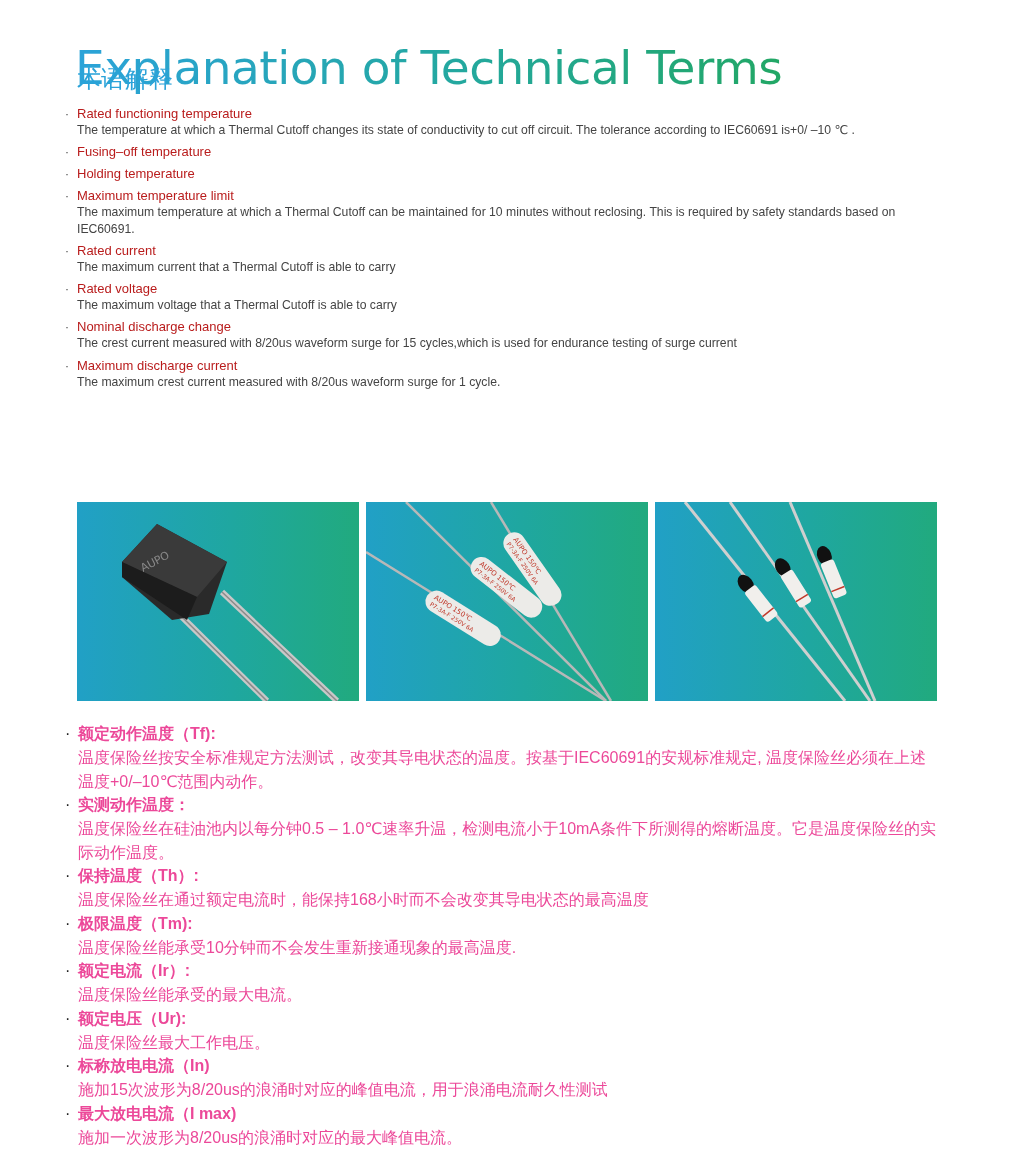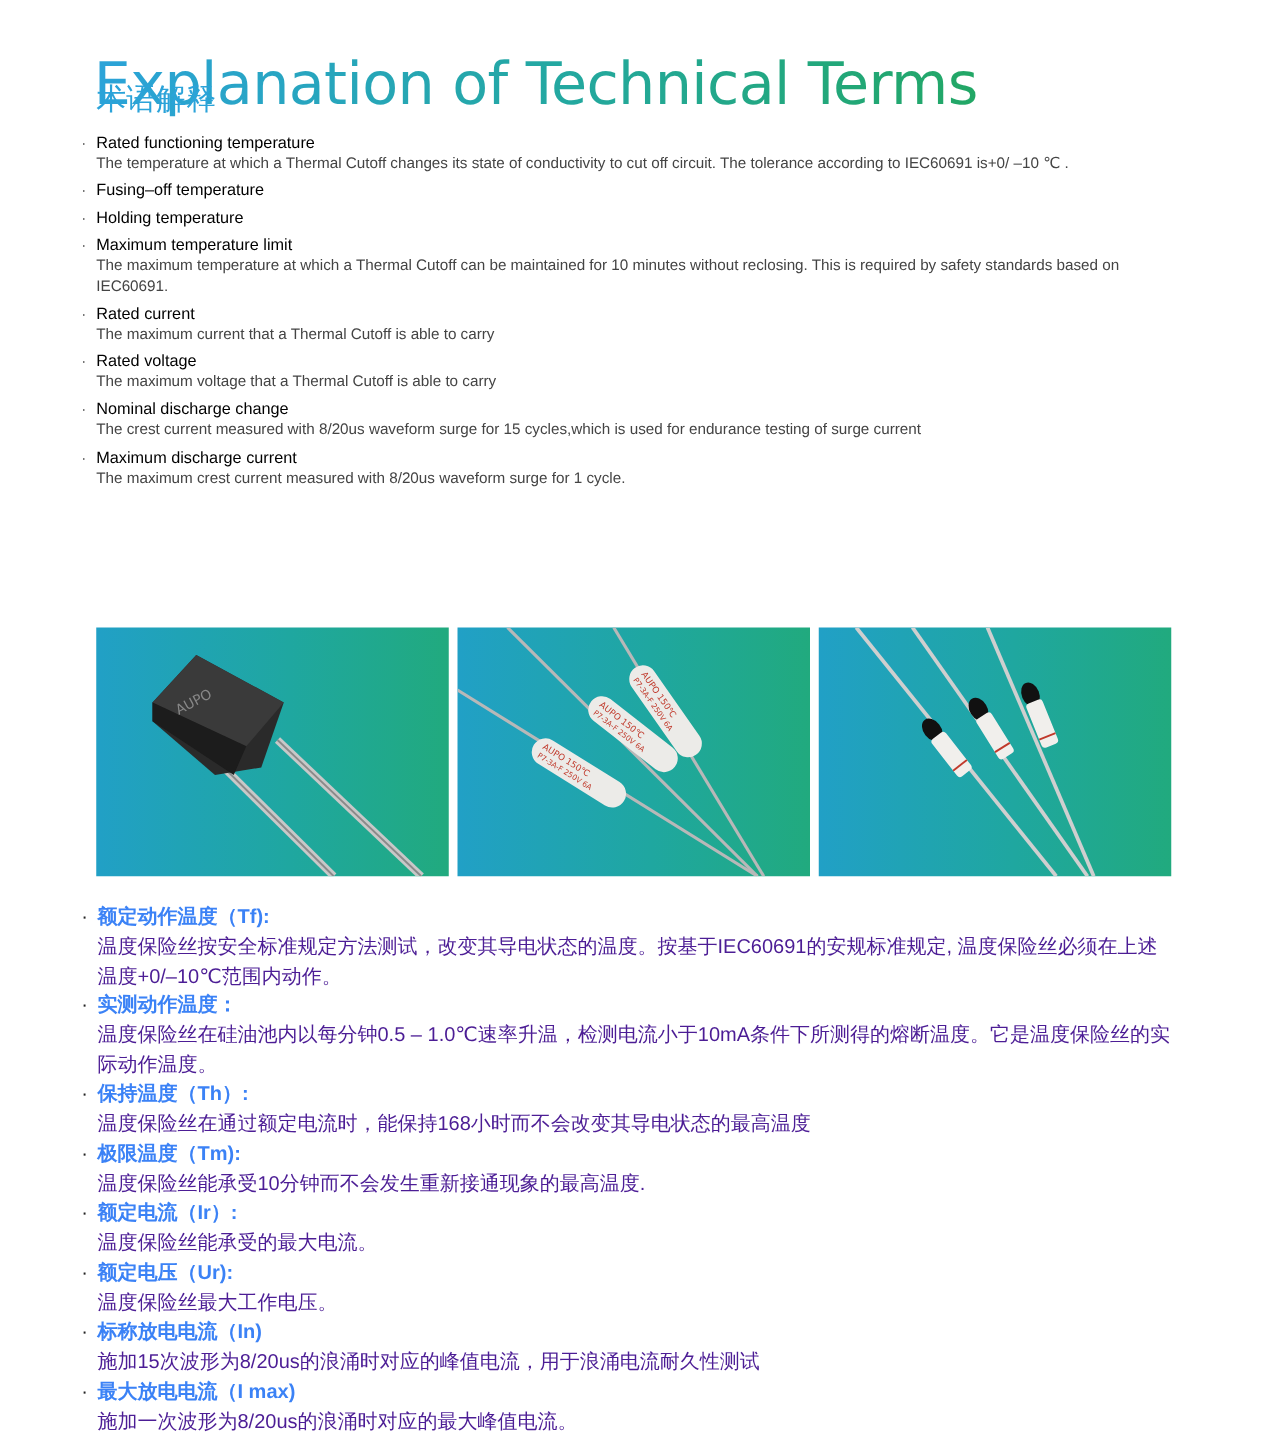--- a/index.html
+++ b/index.html
@@ -9,33 +9,33 @@
   .title { position: absolute; left: 75px; top: 8px; font-size: 47px; line-height: 58px;
            letter-spacing: -0.5px; font-family: "DejaVu Sans", sans-serif; font-weight: normal;
            background: linear-gradient(90deg, #2ba3d9 0%, #23a89e 55%, #22a765 100%);
            -webkit-background-clip: text; background-clip: text; color: transparent; white-space: nowrap; }
   .subtitle { position: absolute; left: 77px; top: 64px; font-size: 24px; line-height: 30px;
               color: #2ba3d9; font-family: "DejaVu Sans", sans-serif; }
 
   .en-list { position: absolute; left: 62px; top: 106px; width: 860px; }
   .en-item { position: relative; padding-left: 15px; margin-bottom: 6px; }
   .en-bullet { position: absolute; left: 3px; top: 0; font-size: 12px; line-height: 16px; color: #444; }
-  .en-term { font-size: 13px; line-height: 16px; color: #000000; }
+  .en-term { font-size: 13px; line-height: 16px; color: #b91c1c; }
   .en-desc { font-size: 12.2px; line-height: 16.3px; color: #444; }
 
   .images { position: absolute; left: 77px; top: 502px; width: 860px; height: 199px; }
   .panel { position: absolute; top: 0; width: 282px; height: 199px; overflow: hidden;
            background: linear-gradient(90deg, #21a0c6 0%, #1fa7a0 55%, #21aa7e 100%); }
   .panel svg { position: absolute; left: 0; top: 0; }
 
   .cn-list { position: absolute; left: 62px; top: 722px; width: 880px; }
   .cn-item { position: relative; padding-left: 16px; }
   .cn-bullet { position: absolute; left: 3px; top: 0; font-size: 16px; line-height: 24px; color: #222; }
-  .cn-term { font-size: 16px; line-height: 24px; color: #3b82f6; font-weight: bold; }
-  .cn-desc { font-size: 16px; line-height: 23.5px; color: #4c1d95; }
+  .cn-term { font-size: 16px; line-height: 24px; color: #ec4899; font-weight: bold; }
+  .cn-desc { font-size: 16px; line-height: 23.5px; color: #ec4899; }
 </style>
 </head>
 <body>
 
 <h1 class="title">Explanation of Technical Terms</h1>
 <div class="subtitle">术语解释</div>
 
 <div class="en-list">
   <div class="en-item">
     <span class="en-bullet">·</span>

